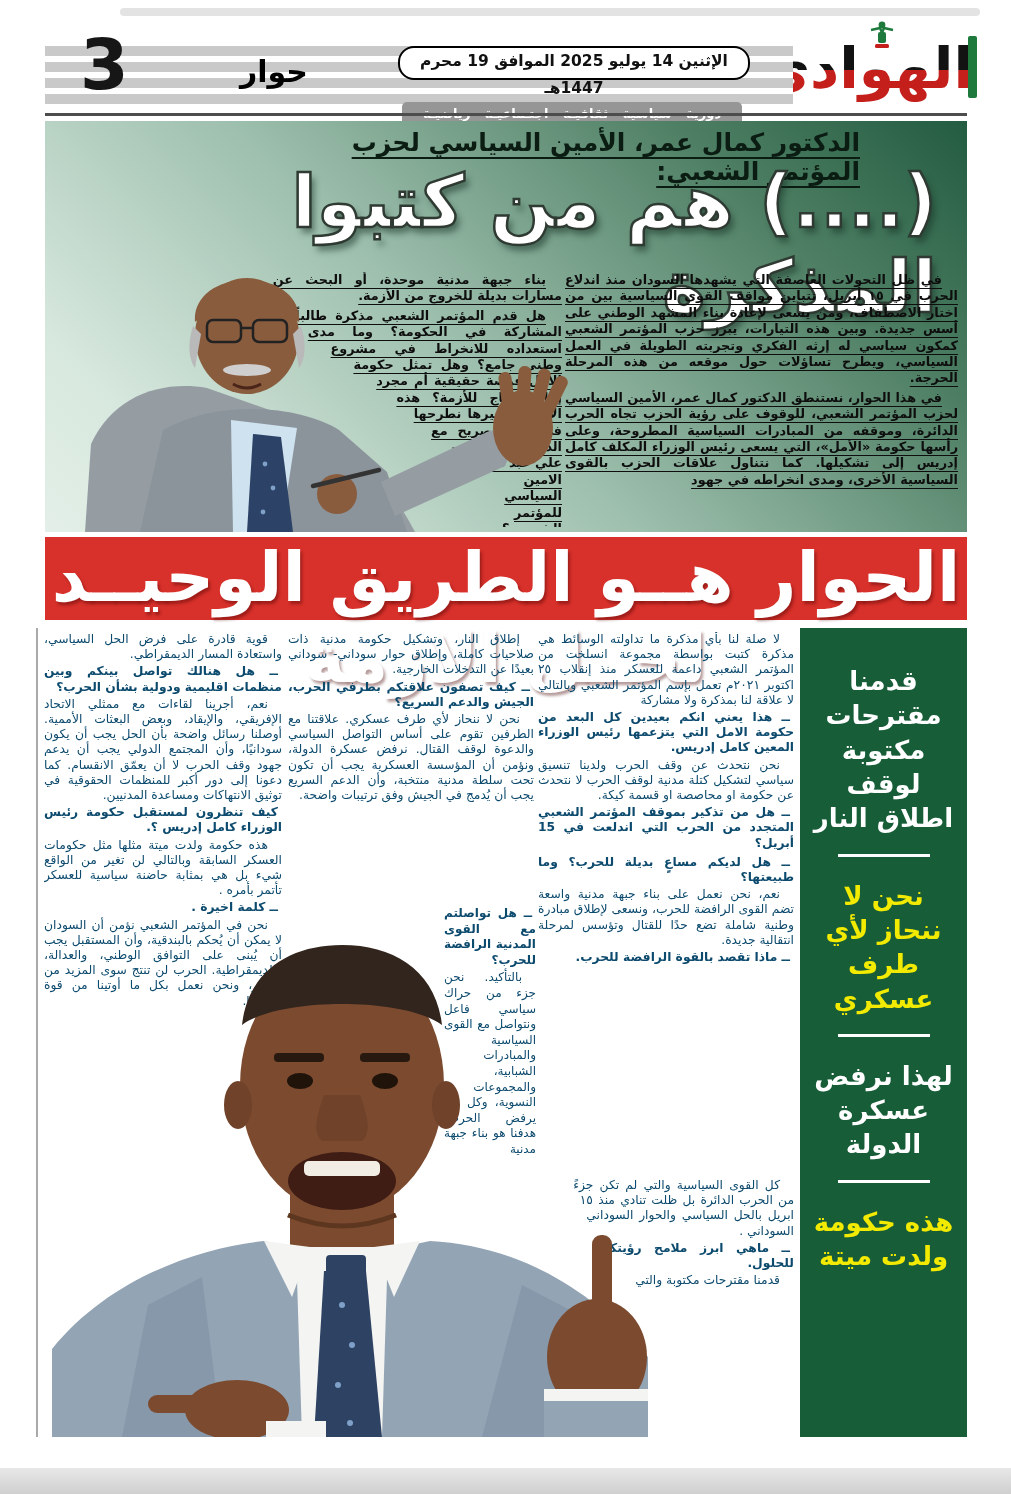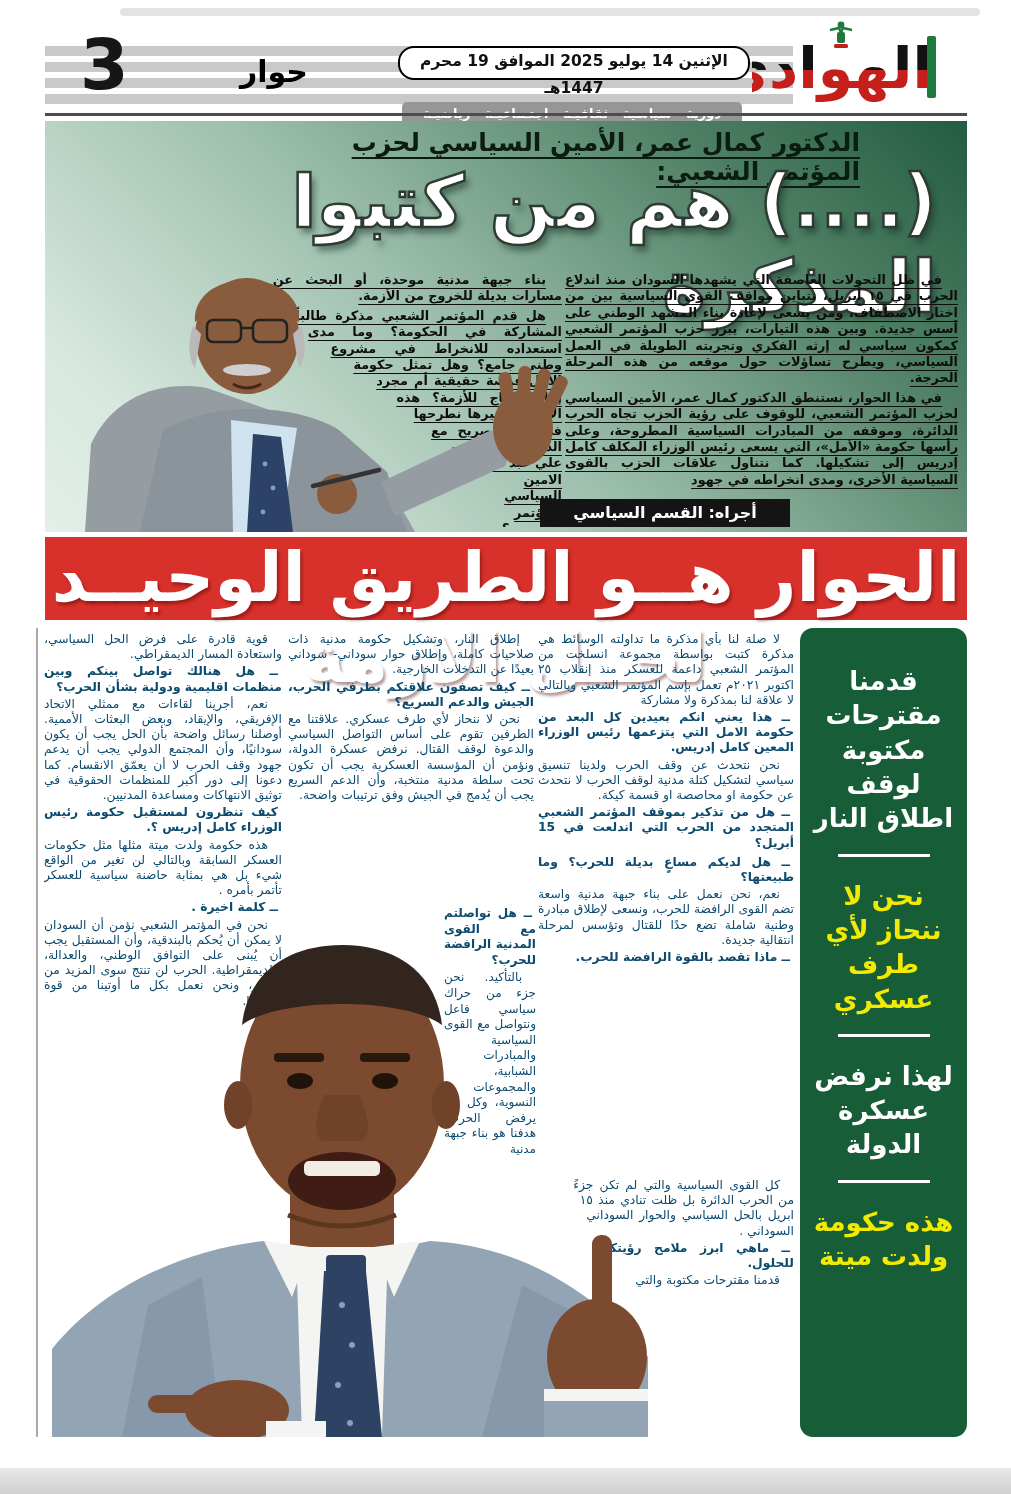--- a/index.html
+++ b/index.html
@@ -11,21 +11,21 @@
   
   .scan-top{position:absolute;left:120px;top:8px;width:860px;height:8px;background:#dcdcdc;border-radius:4px;opacity:.8;}
   .stripes{position:absolute;left:45px;top:46px;width:748px;height:60px;
     background:repeating-linear-gradient(180deg,#c9c9c9 0 10px,transparent 10px 16px);}
   .page-num{position:absolute;left:80px;top:30px;font-size:70px;font-weight:bold;color:#161616;line-height:1;}
   .section-label{position:absolute;left:240px;top:54px;font-size:30px;font-weight:bold;color:#000000;}
   .date-pill{position:absolute;left:398px;top:46px;width:348px;height:30px;background:#fff;border:2.5px solid #000;
     border-radius:16px;text-align:center;font-weight:bold;font-size:15.5px;line-height:27px;}
   .tagline-pill{position:absolute;left:402px;top:83px;width:340px;height:24px;background:#969696;border-radius:5px;
     color:#fff;font-weight:bold;font-size:13px;line-height:24px;text-align:center;margin-top:19px;}
-  .logo{position:absolute;left:752px;top:24px;width:180px;height:88px;}
+  .logo{position:absolute;left:793px;top:24px;width:180px;height:88px;}
   .logo-text{display:block;text-align:center;font-size:57px;font-weight:bold;line-height:88px;letter-spacing:-2px;
     background:linear-gradient(180deg,#121212 52%,#c51f1c 52%);-webkit-background-clip:text;background-clip:text;color:transparent;}
   .logo-strip{position:absolute;right:-4px;top:12px;width:9px;height:62px;background:#1d7a3c;border-radius:2px;}
   .logo-emblem{position:absolute;left:76px;top:-4px;}
   .mast-rule{position:absolute;left:45px;top:113px;width:922px;height:3px;background:#4d4d4d;}
 
   
   .hero{position:absolute;left:45px;top:121px;width:922px;height:411px;overflow:hidden;
     background:linear-gradient(225deg,#235c41 0%,#4e7f64 22%,#9dbfad 55%,#d7e8de 85%,#e3efe8 100%);}
   .kicker{position:absolute;left:300px;top:7px;width:515px;text-align:right;font-size:25px;font-weight:bold;color:#0b1c12;
@@ -43,21 +43,21 @@
   .byline-badge{position:absolute;left:495px;top:378px;width:250px;height:28px;background:#141414;color:#fff;z-index:4;
     font-weight:bold;font-size:16px;line-height:28px;text-align:center;}
 
   
   .banner{position:absolute;left:45px;top:537px;width:922px;height:83px;background:#d8302a;
     color:#fff;font-weight:bold;font-size:68px;line-height:81px;text-align:center;
     text-shadow:2px 3px 3px rgba(70,0,0,.4);letter-spacing:-1px;}
 
   
   .left-rule{position:absolute;left:36px;top:628px;width:2px;height:809px;background:#a9a9a9;}
-  .sidebar{position:absolute;left:800px;top:628px;width:167px;height:809px;background:#175d38;overflow:hidden;z-index:2;border-radius:13px;}
+  .sidebar{position:absolute;left:800px;top:628px;width:167px;height:809px;background:#175d38;overflow:hidden;z-index:2;}
   .quote{padding:0 8px;text-align:center;font-weight:bold;font-size:26px;line-height:1.32;}
   .quote:first-of-type{margin-top:36px;}
   .quote + .quote::before{content:"";display:block;width:92px;height:3px;background:#fff;margin:18px auto 22px;}
   .qt.white{color:#ffffff;}
   .qt.yellow{color:#f2ea00;}
 
   .bodycol{position:absolute;font-size:12.3px;line-height:15.2px;text-align:justify;color:#0c4a6e;overflow:hidden;z-index:2;}
   .bodycol p{margin:0;}
   .para.a{text-indent:14px;}
   .para.q{font-weight:bold;text-indent:4px;padding:2px 0;}
@@ -131,21 +131,20 @@
   <p class="intro-p">في ظل التحولات العاصفة التي يشهدها السودان منذ اندلاع الحرب في ١٥ أبريل، تتباين مواقف القوى السياسية بين من اختار الاصطفاف، ومن يسعى لإعادة بناء المشهد الوطني على أسس جديدة. وبين هذه التيارات، يبرز حزب المؤتمر الشعبي كمكون سياسي له إرثه الفكري وتجربته الطويلة في العمل السياسي، ويطرح تساؤلات حول موقعه من هذه المرحلة الحرجة.</p>
       <p class="intro-p">في هذا الحوار، نستنطق الدكتور كمال عمر، الأمين السياسي لحزب المؤتمر الشعبي، للوقوف على رؤية الحزب تجاه الحرب الدائرة، وموقفه من المبادرات السياسية المطروحة، وعلى رأسها حكومة «الأمل»، التي يسعى رئيس الوزراء المكلف كامل إدريس إلى تشكيلها. كما نتناول علاقات الحزب بالقوى السياسية الأخرى، ومدى انخراطه في جهود</p>
     </div>
   <div class="intro-col intro-mid">
     <div class="mid-spacer"></div>
 
   <p class="intro-p">بناء جبهة مدنية موحدة، أو البحث عن مسارات بديلة للخروج من الأزمة.</p>
       <p class="intro-p">هل قدم المؤتمر الشعبي مذكرة طالباً المشاركة في الحكومة؟ وما مدى استعداده للانخراط في مشروع وطني جامع؟ وهل تمثل حكومة الأمل فرصة حقيقية أم مجرد إعادة إنتاج للأزمة؟ هذه الأسئلة وغيرها نطرحها في حوار صريح مع الدكتور كمال عمر علي عبد السلام الامين السياسي للمؤتمر الشعبي.؟</p>
     </div>
 
-  <div class="byline-badge">أجراه: القسم السياسي</div>
 </section>
 
 <div class="banner">الحوار هــو الطريق الوحيــد لحــل الازمة</div>
 
 <section>
   <div class="left-rule"></div>
 
   <aside class="sidebar">
 
       <div class="quote">

